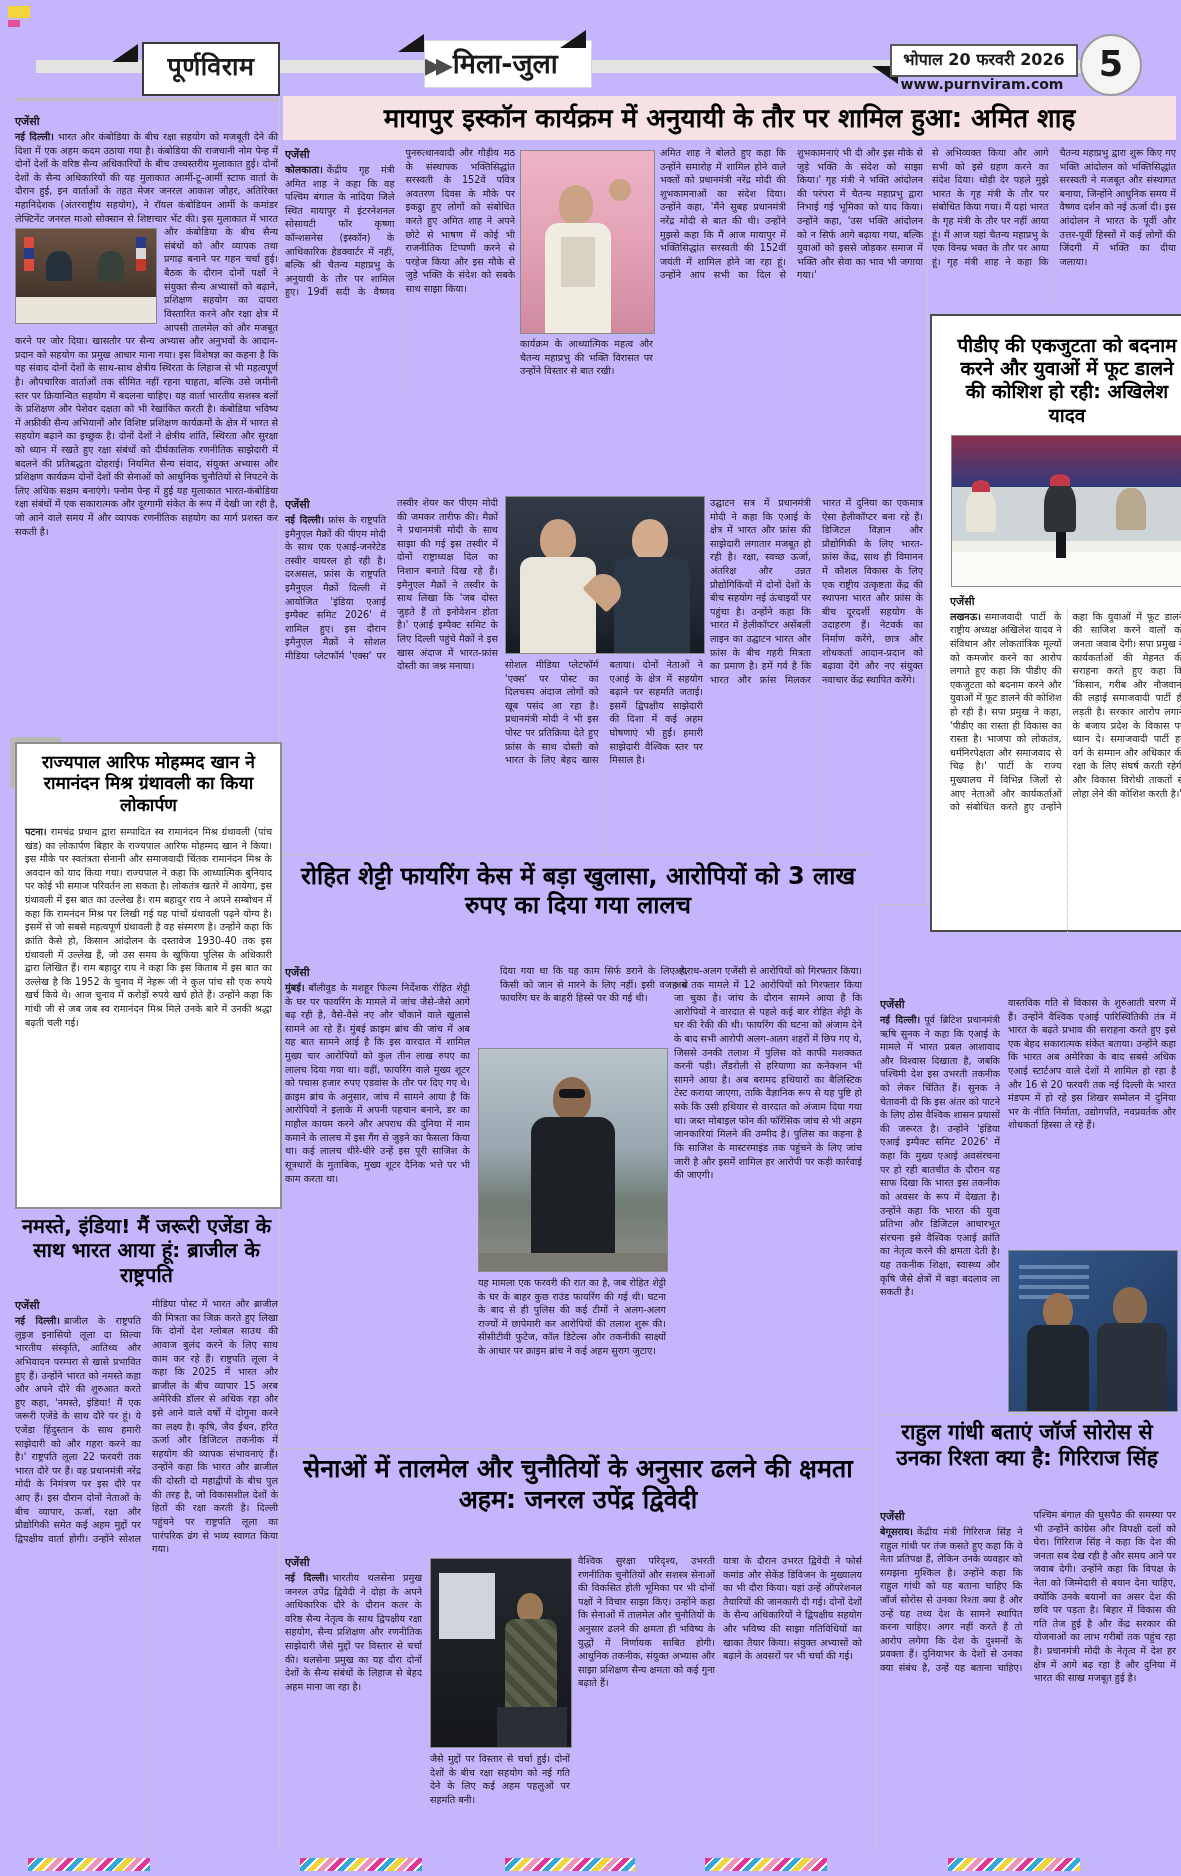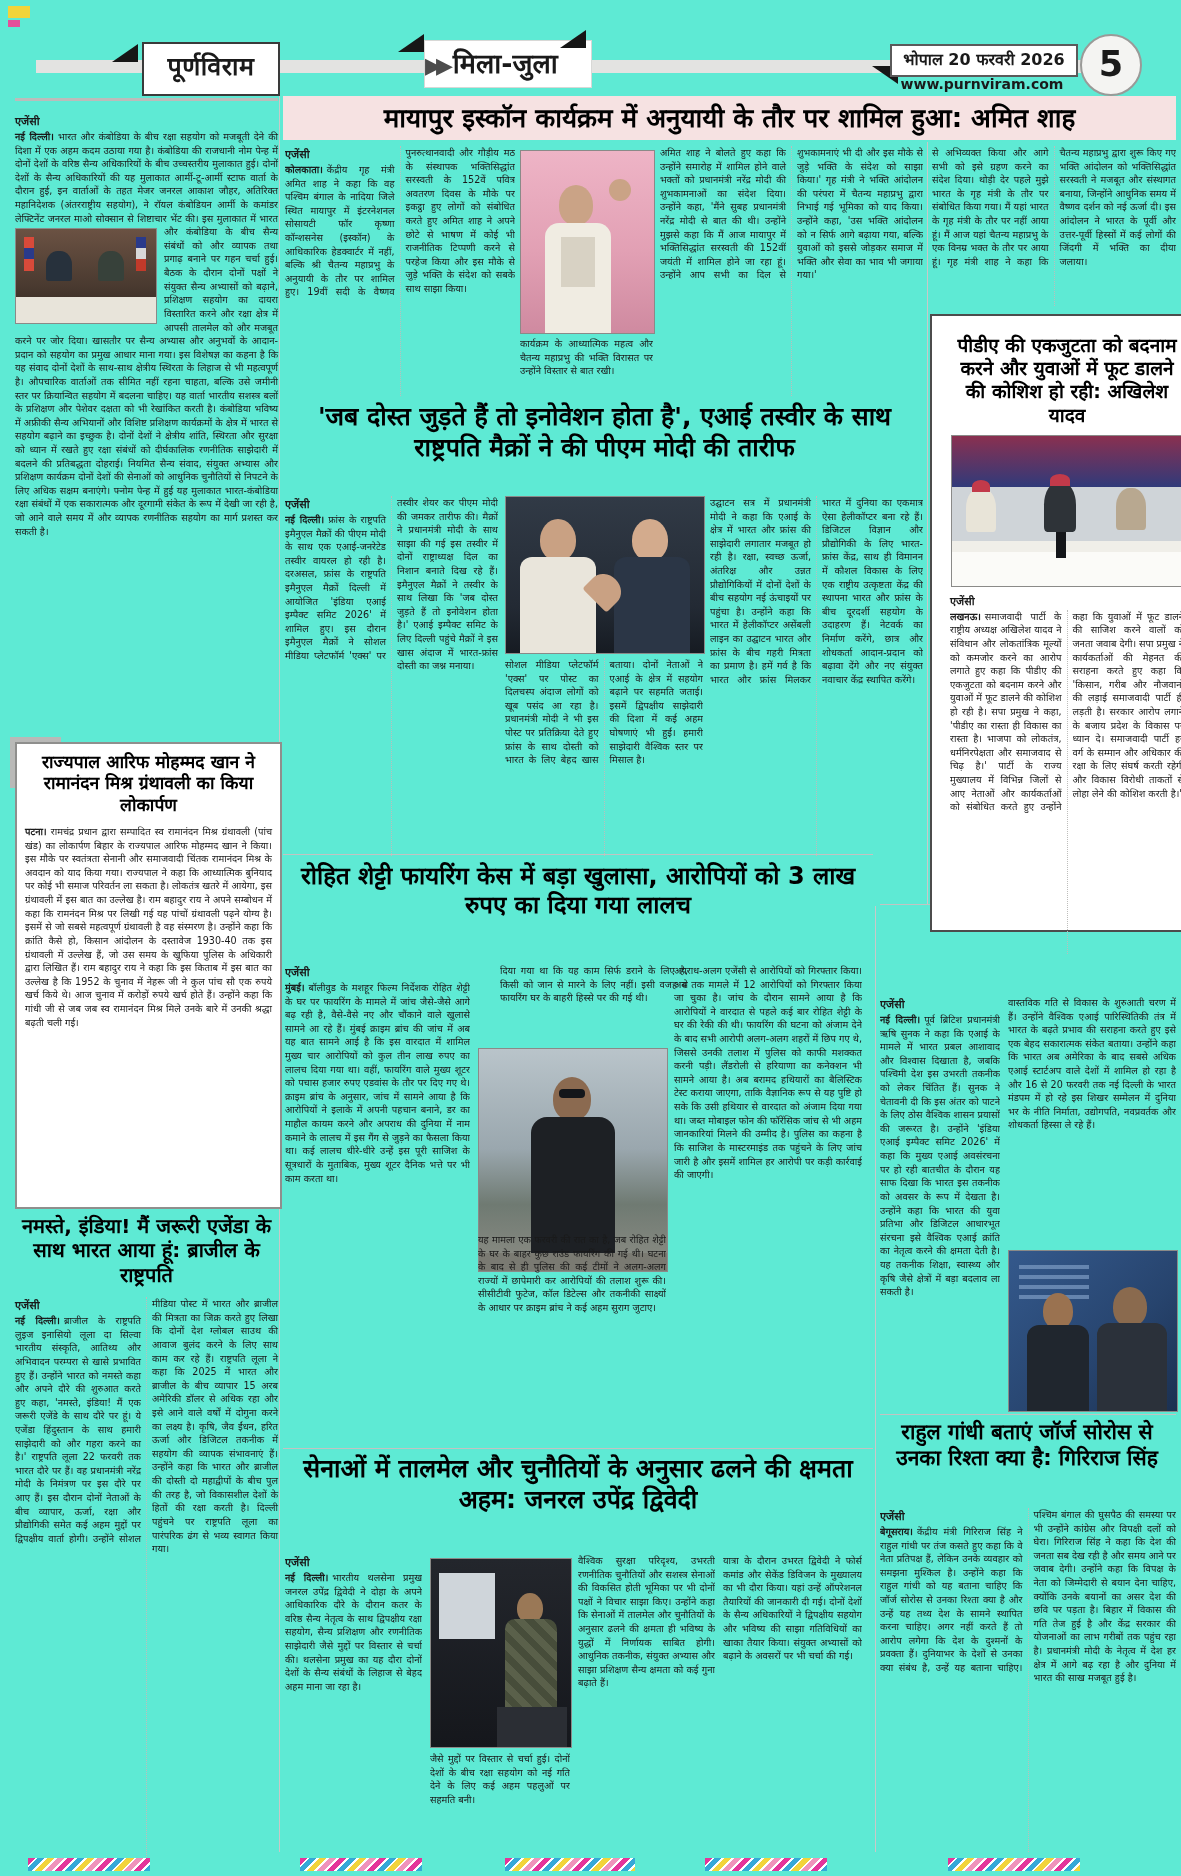--- a/index.html
+++ b/index.html
@@ -1,16 +1,16 @@
 <!DOCTYPE html>
 <html><head>
 <meta charset="utf-8">
 <style>
   html,body{margin:0;padding:0;background:#e9e9e6;}
-  #page{position:relative;width:1181px;height:1876px;background:#5eead4;margin:0 auto;overflow:hidden;
+  #page{position:relative;width:1181px;height:1876px;background:#c4b5fd;margin:0 auto;overflow:hidden;
         font-family:"DejaVu Sans",sans-serif;color:#1a1a1a;}
   .abs{position:absolute;}
   
   .graybar{background:#e3e3e1;height:13px;}
   .masthead-box{border:2px solid #3a3a3a;background:#fff;text-align:center;}
   .masthead-box::before{content:"";position:absolute;inset:-6px;border:4px solid #c2c2c0;z-index:-1;}
   .masthead-title{font-weight:bold;font-size:25px;line-height:46px;letter-spacing:0.5px;}
   .tri{width:0;height:0;}
   .tri-black{border-left:26px solid transparent;border-bottom:18px solid #161616;}
   .section-tab{background:#fff;border:1px solid #d8d8d6;text-align:left;white-space:nowrap;}
@@ -135,23 +135,20 @@
     <div class="cols2" style="height:250px">
       <p class="bt"><span>अमित शाह ने बोलते हुए कहा कि उन्होंने समारोह में शामिल होने वाले भक्तों को प्रधानमंत्री नरेंद्र मोदी की शुभकामनाओं का संदेश दिया। उन्होंने कहा, 'मैंने सुबह प्रधानमंत्री नरेंद्र मोदी से बात की थी। उन्होंने मुझसे कहा कि मैं आज मायापुर में भक्तिसिद्धांत सरस्वती की 152वीं जयंती में शामिल होने जा रहा हूं। उन्होंने आप सभी का दिल से शुभकामनाएं भी दी और इस मौके से जुड़े भक्ति के संदेश को साझा किया।' गृह मंत्री ने भक्ति आंदोलन की परंपरा में चैतन्य महाप्रभु द्वारा निभाई गई भूमिका को याद किया। उन्होंने कहा, 'उस भक्ति आंदोलन को न सिर्फ आगे बढ़ाया गया, बल्कि युवाओं को इससे जोड़कर समाज में भक्ति और सेवा का भाव भी जगाया गया।'</span></p>
     </div>
   </div>
   <div class="abs" style="left:932px;top:146px;width:244px;height:160px;overflow:hidden">
     <div class="cols2" style="height:160px">
       <p class="bt"><span>से अभिव्यक्त किया और आगे सभी को इसे ग्रहण करने का संदेश दिया। थोड़ी देर पहले मुझे भारत के गृह मंत्री के तौर पर संबोधित किया गया। मैं यहां भारत के गृह मंत्री के तौर पर नहीं आया हूं। मैं आज यहां चैतन्य महाप्रभु के एक विनम्र भक्त के तौर पर आया हूं। गृह मंत्री शाह ने कहा कि चैतन्य महाप्रभु द्वारा शुरू किए गए भक्ति आंदोलन को भक्तिसिद्धांत सरस्वती ने मजबूत और संस्थागत बनाया, जिन्होंने आधुनिक समय में वैष्णव दर्शन को नई ऊर्जा दी। इस आंदोलन ने भारत के पूर्वी और उत्तर-पूर्वी हिस्सों में कई लोगों की जिंदगी में भक्ति का दीया जलाया।</span></p>
     </div>
   </div>
 
-  <div class="abs" style="left:283px;top:402px;width:643px;height:90px">
-    <div class="hl" style="font-size:25px">'जब दोस्त जुड़ते हैं तो इनोवेशन होता है', एआई तस्वीर के साथ राष्ट्रपति मैक्रों ने की पीएम मोदी की तारीफ</div>
-  </div>
   <div class="abs ph" style="left:505px;top:496px;width:198px;height:156px">
     <div style="inset:0;background:linear-gradient(180deg,#313a46 0%,#232a34 70%,#161b22 100%)"></div>
     <div style="left:34px;top:22px;width:36px;height:42px;border-radius:50% 50% 46% 46%;background:#c9a183"></div>
     <div style="left:126px;top:22px;width:36px;height:42px;border-radius:50% 50% 46% 46%;background:#d3ab8d"></div>
     <div style="left:14px;top:60px;width:76px;height:96px;border-radius:12px 12px 0 0;background:#e9e5db"></div>
     <div style="left:108px;top:60px;width:76px;height:96px;border-radius:12px 12px 0 0;background:#2b3646"></div>
     <div style="left:82px;top:78px;width:34px;height:30px;background:#c9a183;border-radius:50% 50% 10% 10%;transform:rotate(45deg)"></div>
   </div>
   <div class="abs" style="left:285px;top:496px;width:213px;height:360px;overflow:hidden">
     <div class="cols2" style="height:360px">
@@ -198,21 +195,21 @@
   <div class="abs" style="left:500px;top:964px;width:188px;height:78px;overflow:hidden">
     <p class="bt"><span>दिया गया था कि यह काम सिर्फ डराने के लिए है, किसी को जान से मारने के लिए नहीं। इसी वजह से फायरिंग घर के बाहरी हिस्से पर की गई थी।</span></p>
   </div>
   <div class="abs ph" style="left:478px;top:1048px;width:188px;height:222px">
     <div style="inset:0;background:linear-gradient(180deg,#b9c4ca 0%,#9aa7ae 45%,#6f7a72 70%,#8d8d85 100%)"></div>
     <div style="left:74px;top:28px;width:38px;height:44px;border-radius:50% 50% 46% 46%;background:#8b6a50"></div>
     <div style="left:80px;top:40px;width:26px;height:9px;border-radius:4px;background:#14161a"></div>
     <div style="left:52px;top:68px;width:84px;height:154px;border-radius:16px 16px 0 0;background:#1d2024"></div>
     <div style="left:0;bottom:0;width:100%;height:18px;background:#7a7a72"></div>
   </div>
-  <div class="abs" style="left:478px;top:1233px;width:188px;height:170px;overflow:hidden">
+  <div class="abs" style="left:478px;top:1276px;width:188px;height:170px;overflow:hidden">
     <p class="bt"><span>यह मामला एक फरवरी की रात का है, जब रोहित शेट्टी के घर के बाहर कुछ राउंड फायरिंग की गई थी। घटना के बाद से ही पुलिस की कई टीमों ने अलग-अलग राज्यों में छापेमारी कर आरोपियों की तलाश शुरू की। सीसीटीवी फुटेज, कॉल डिटेल्स और तकनीकी साक्ष्यों के आधार पर क्राइम ब्रांच ने कई अहम सुराग जुटाए।</span></p>
   </div>
   <div class="abs" style="left:674px;top:964px;width:188px;height:482px;overflow:hidden">
     <p class="bt"><span>अपराध-अलग एजेंसी से आरोपियों को गिरफ्तार किया। अब तक मामले में 12 आरोपियों को गिरफ्तार किया जा चुका है। जांच के दौरान सामने आया है कि आरोपियों ने वारदात से पहले कई बार रोहित शेट्टी के घर की रेकी की थी। फायरिंग की घटना को अंजाम देने के बाद सभी आरोपी अलग-अलग शहरों में छिप गए थे, जिससे उनकी तलाश में पुलिस को काफी मशक्कत करनी पड़ी। लैंडरोली से हरियाणा का कनेक्शन भी सामने आया है। अब बरामद हथियारों का बैलिस्टिक टेस्ट कराया जाएगा, ताकि वैज्ञानिक रूप से यह पुष्टि हो सके कि उसी हथियार से वारदात को अंजाम दिया गया था। जब्त मोबाइल फोन की फॉरेंसिक जांच से भी अहम जानकारियां मिलने की उम्मीद है। पुलिस का कहना है कि साजिश के मास्टरमाइंड तक पहुंचने के लिए जांच जारी है और इसमें शामिल हर आरोपी पर कड़ी कार्रवाई की जाएगी।</span></p>
   </div>
 
   <div class="abs" style="left:880px;top:996px;width:120px;height:418px;overflow:hidden">
     <div class="byline">एजेंसी</div>
     <p class="bt" style="margin-top:2px"><b class="dl">नई दिल्ली।</b><span>पूर्व ब्रिटिश प्रधानमंत्री ऋषि सुनक ने कहा कि एआई के मामले में भारत प्रबल आशावाद और विश्वास दिखाता है, जबकि पश्चिमी देश इस उभरती तकनीक को लेकर चिंतित हैं। सुनक ने चेतावनी दी कि इस अंतर को पाटने के लिए ठोस वैश्विक शासन प्रयासों की जरूरत है। उन्होंने 'इंडिया एआई इम्पैक्ट समिट 2026' में कहा कि मुख्य एआई अवसंरचना पर हो रही बातचीत के दौरान यह साफ दिखा कि भारत इस तकनीक को अवसर के रूप में देखता है। उन्होंने कहा कि भारत की युवा प्रतिभा और डिजिटल आधारभूत संरचना इसे वैश्विक एआई क्रांति का नेतृत्व करने की क्षमता देती है। यह तकनीक शिक्षा, स्वास्थ्य और कृषि जैसे क्षेत्रों में बड़ा बदलाव ला सकती है।</span></p>
   </div>

